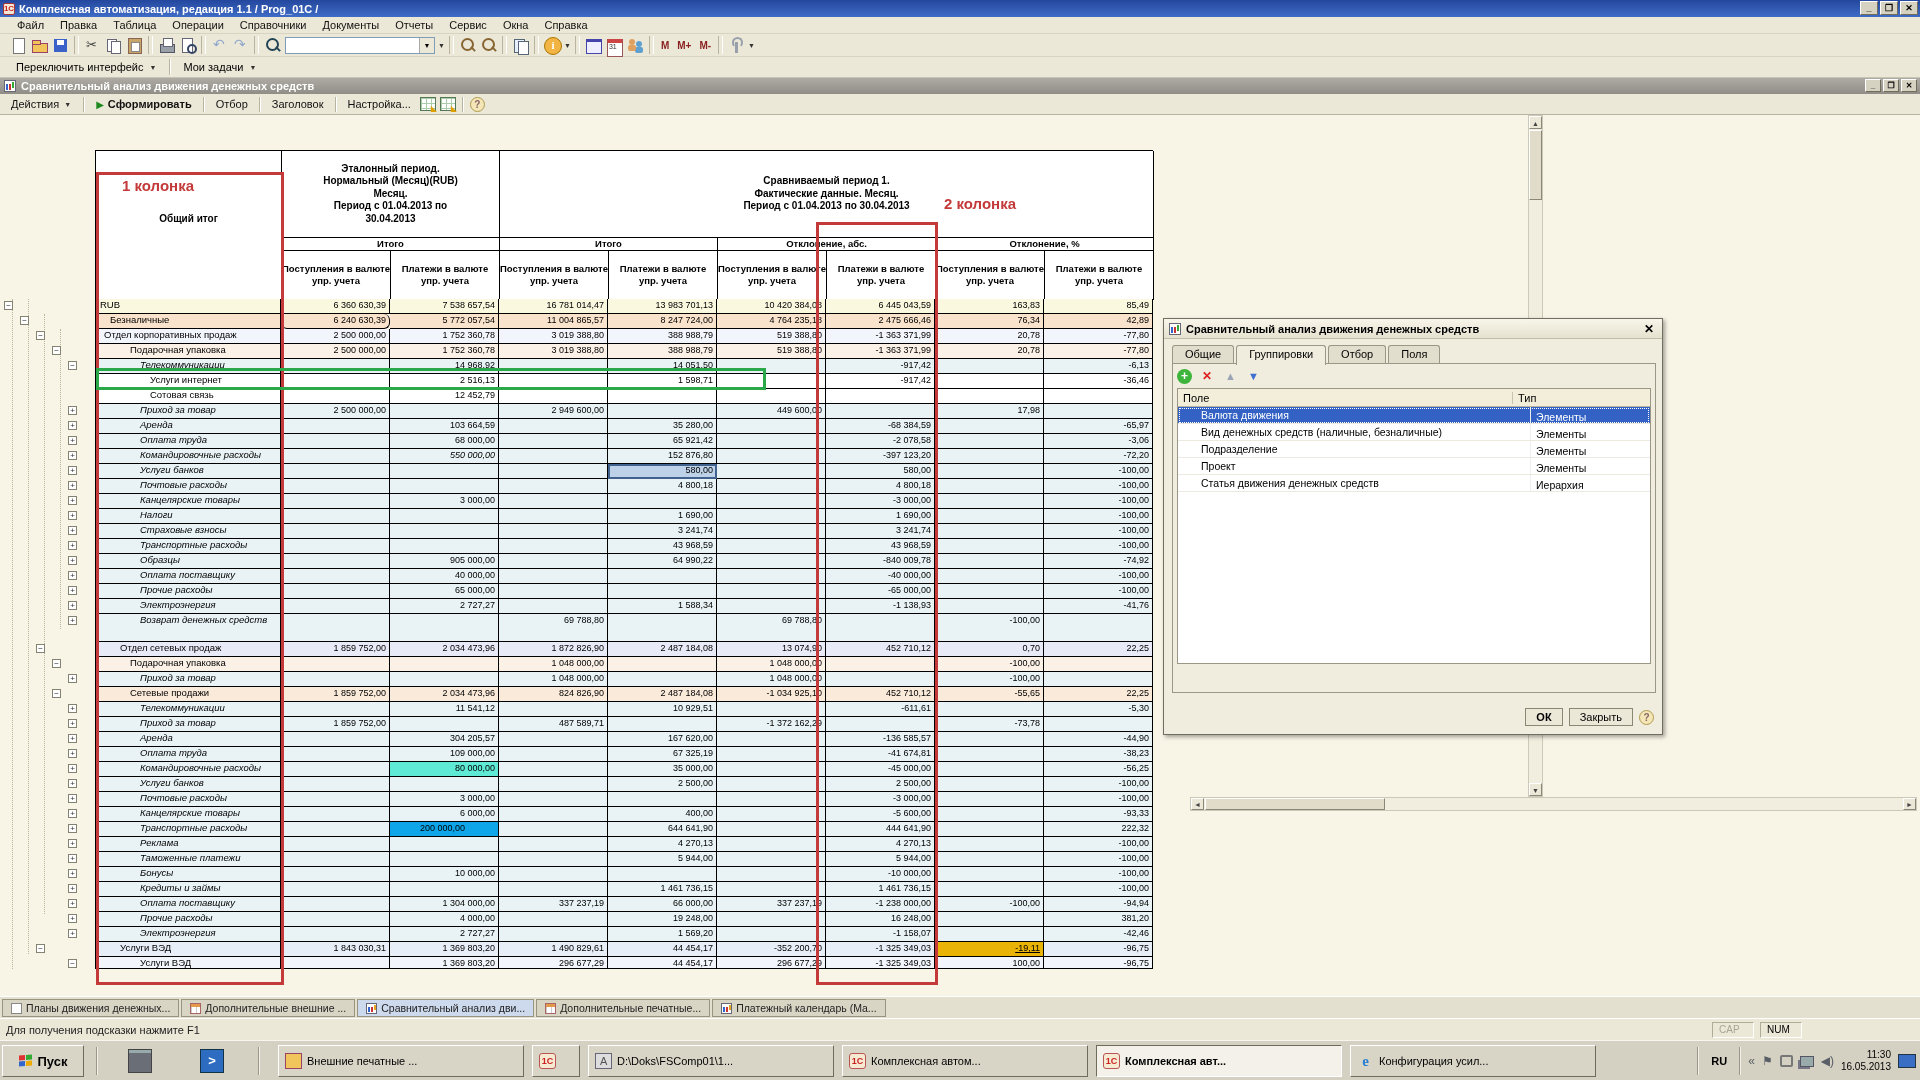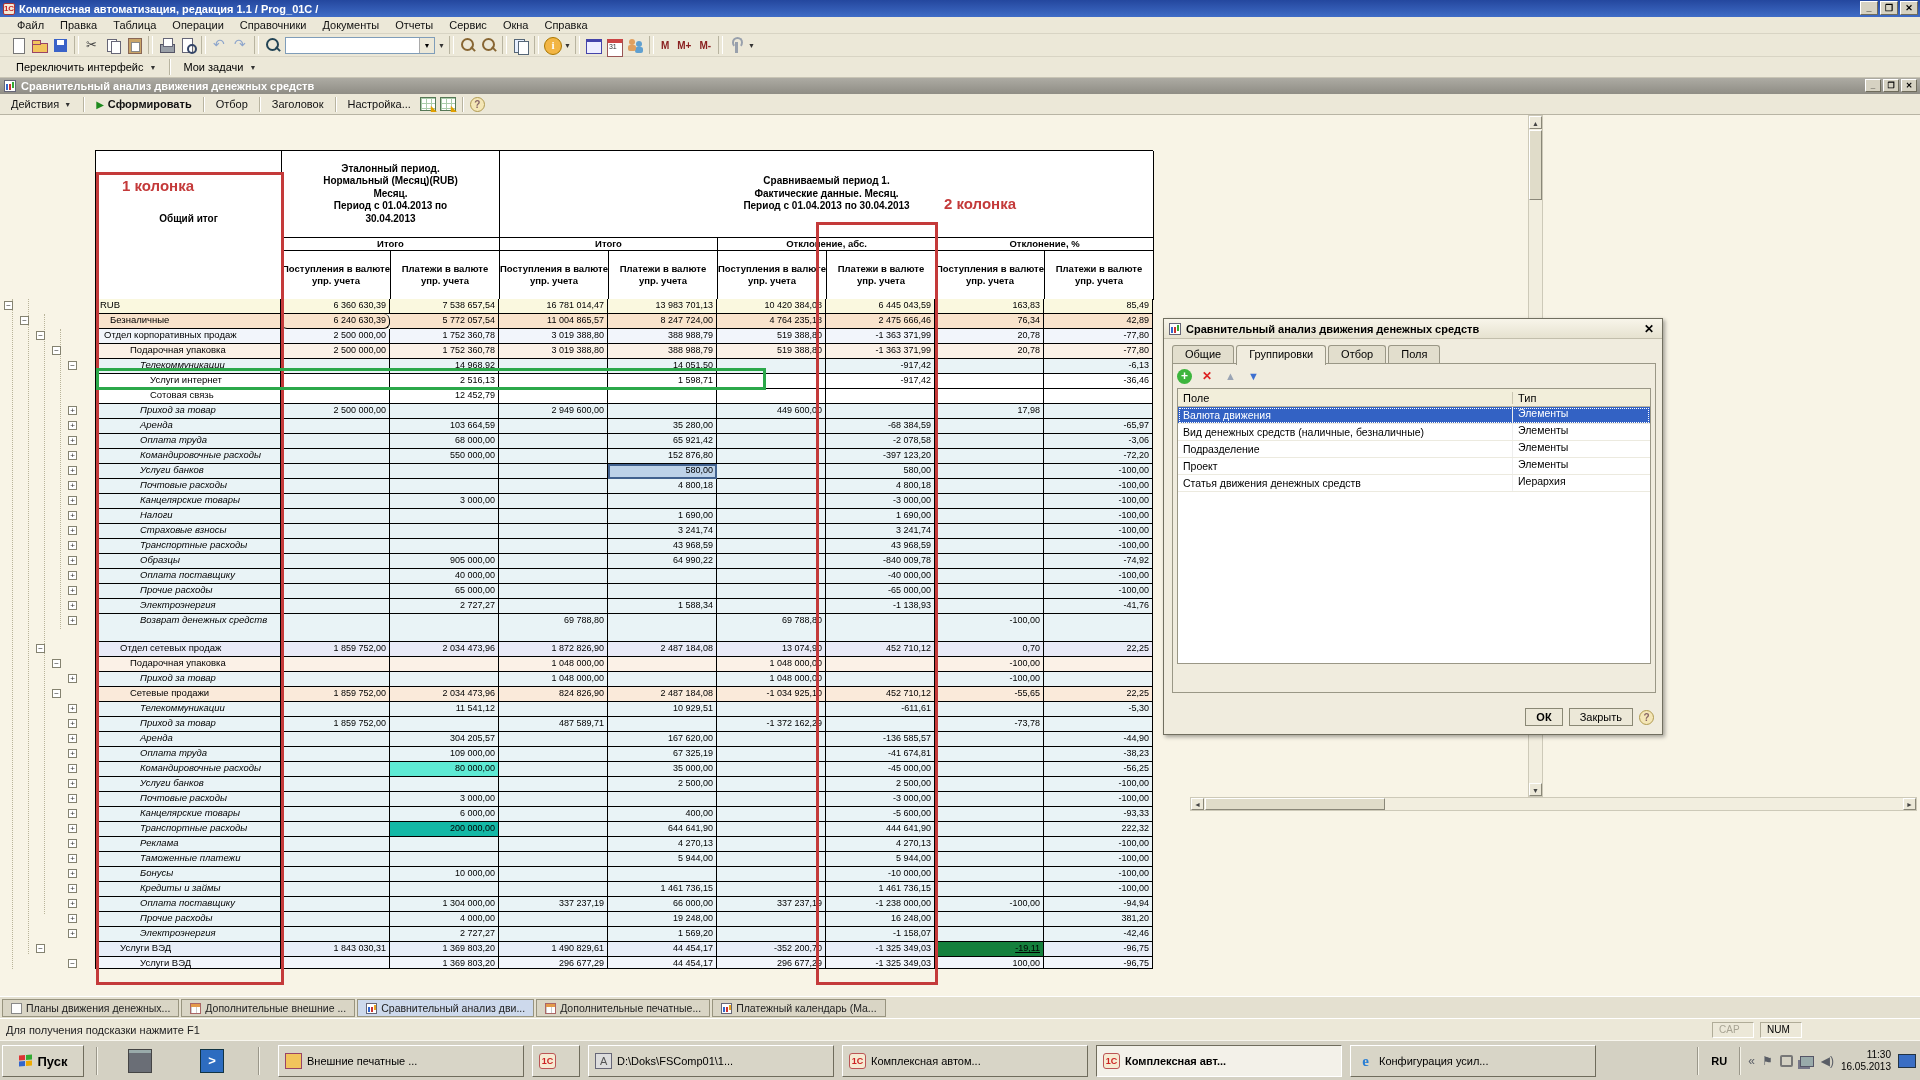--- a/index.html
+++ b/index.html
@@ -126,21 +126,21 @@
   .dic { width:15px; height:15px; position:relative; display:inline-block;}
   .dic-add::before { content:"+"; position:absolute; inset:0; background:#3db53d; border-radius:50%; color:#fff; font-weight:bold;
      text-align:center; line-height:14px; font-size:12px;}
   .dic-del::before { content:"✕"; color:#d22; font-weight:bold; font-size:12px; position:absolute; left:2px; top:0;}
   .dic-up::before { content:"▲"; color:#9aa4b4; font-size:11px; position:absolute; left:2px; top:1px;}
   .dic-down::before { content:"▼"; color:#3d6fd0; font-size:11px; position:absolute; left:2px; top:1px;}
   #dlg-grid { position:absolute; left:4px; top:24px; width:474px; height:276px; border:1px solid #9a9786; background:#fff; overflow:hidden;}
   .dgh { display:flex; background:#f2eeda; border-bottom:1px solid #b8b4a0; font-size:11px; height:18px; align-items:center;}
   .dgh div:first-child { width:335px; padding-left:5px; border-right:1px solid #c8c4b0;}
   .dgh div:last-child { padding-left:5px; }
-  .dgr { display:flex; height:17px; font-size:10.5px; align-items:flex-start; border-bottom:1px solid #eceadf; background:#fff; color:#000;}
+  .dgr { display:flex; height:17px; font-size:10.5px; align-items:flex-end; border-bottom:1px solid #eceadf; background:#fff; color:#000;padding-left:18px;}
   .dgr div:first-child { width:335px; padding-left:5px; height:100%; display:flex; align-items:center; border-right:1px solid #eee;}
   .dgr div:last-child { padding-left:5px; }
   .dgr.sel { background:var(--selblue); color:#fff; outline:1px dotted #fff; outline-offset:-2px;}
   #dlg-btns { position:absolute; right:8px; bottom:8px; display:flex; gap:6px; align-items:center;}
   .dbtn { padding:2px 10px; background:#ece8d8; border:1px solid #8a8875; font-size:11px; font-weight:bold;}
   .dbtn2 { font-weight:normal; }
   
   #mditabs { position:absolute; left:0; top:996px; width:1920px; height:22px; background:#e4e0d0; border-top:1px solid #fff;
      display:flex; gap:2px; padding:2px 0 0 2px; }
   .mtab { display:flex; align-items:center; gap:4px; padding:0 8px; font-size:10.5px; background:#d9d5c5;
@@ -469,21 +469,21 @@
         <div class="dcell" style="background: rgb(233, 243, 246);">-2 078,58</div>
         <div class="dcell" style="background: rgb(233, 243, 246);"></div>
         <div class="dcell" style="background: rgb(233, 243, 246);">-3,06</div>
       </div>
       <div class="trow" style="height: 15px;">
         <div class="treecell">
           <div class="marker" style="left: 68px;">+</div>
         </div>
         <div class="lblcell" style="padding-left: 44px; background: rgb(233, 243, 246); font-style: italic;">Командировочные расходы</div>
         <div class="dcell" style="background: rgb(233, 243, 246);"></div>
-        <div class="dcell" style="background: rgb(233, 243, 246);">550 000,00</div>
+        <div class="dcell" style="background: rgb(233, 243, 246); font-style: italic;">550 000,00</div>
         <div class="dcell" style="background: rgb(233, 243, 246);"></div>
         <div class="dcell" style="background: rgb(233, 243, 246);">152 876,80</div>
         <div class="dcell" style="background: rgb(233, 243, 246);"></div>
         <div class="dcell" style="background: rgb(233, 243, 246);">-397 123,20</div>
         <div class="dcell" style="background: rgb(233, 243, 246);"></div>
         <div class="dcell" style="background: rgb(233, 243, 246);">-72,20</div>
       </div>
       <div class="trow" style="height: 15px;">
         <div class="treecell">
           <div class="marker" style="left: 68px;">+</div>
@@ -805,21 +805,21 @@
         <div class="dcell" style="background: rgb(233, 243, 246);">-5 600,00</div>
         <div class="dcell" style="background: rgb(233, 243, 246);"></div>
         <div class="dcell" style="background: rgb(233, 243, 246);">-93,33</div>
       </div>
       <div class="trow" style="height: 15px;">
         <div class="treecell">
           <div class="marker" style="left: 68px;">+</div>
         </div>
         <div class="lblcell" style="padding-left: 44px; background: rgb(233, 243, 246); font-style: italic;">Транспортные расходы</div>
         <div class="dcell" style="background: rgb(233, 243, 246);"></div>
-        <div class="dcell" style="background: #14b8a6;">200 000,00</div>
+        <div class="dcell" style="background: #0ea5e9; text-align: center;">200 000,00</div>
         <div class="dcell" style="background: rgb(233, 243, 246);"></div>
         <div class="dcell" style="background: rgb(233, 243, 246);">644 641,90</div>
         <div class="dcell" style="background: rgb(233, 243, 246);"></div>
         <div class="dcell" style="background: rgb(233, 243, 246);">444 641,90</div>
         <div class="dcell" style="background: rgb(233, 243, 246);"></div>
         <div class="dcell" style="background: rgb(233, 243, 246);">222,32</div>
       </div>
       <div class="trow" style="height: 15px;">
         <div class="treecell">
           <div class="marker" style="left: 68px;">+</div>
@@ -922,21 +922,21 @@
         <div class="treecell">
           <div class="marker" style="left: 36px;">−</div>
         </div>
         <div class="lblcell" style="padding-left: 24px; background: rgb(232, 238, 248);">Услуги ВЭД</div>
         <div class="dcell" style="background: rgb(232, 238, 248);">1 843 030,31</div>
         <div class="dcell" style="background: rgb(232, 238, 248);">1 369 803,20</div>
         <div class="dcell" style="background: rgb(232, 238, 248);">1 490 829,61</div>
         <div class="dcell" style="background: rgb(232, 238, 248);">44 454,17</div>
         <div class="dcell" style="background: rgb(232, 238, 248);">-352 200,70</div>
         <div class="dcell" style="background: rgb(232, 238, 248);">-1 325 349,03</div>
-        <div class="dcell" style="background: #15803d; text-decoration: underline;">-19,11</div>
+        <div class="dcell" style="background: #eab308; text-decoration: underline;">-19,11</div>
         <div class="dcell" style="background: rgb(232, 238, 248);">-96,75</div>
       </div>
       <div class="trow" style="height: 12px;">
         <div class="treecell">
           <div class="marker" style="left: 68px;">−</div>
         </div>
         <div class="lblcell" style="padding-left: 44px; background: rgb(242, 245, 251);">Услуги ВЭД</div>
         <div class="dcell" style="background: rgb(242, 245, 251);"></div>
         <div class="dcell" style="background: rgb(242, 245, 251);">1 369 803,20</div>
         <div class="dcell" style="background: rgb(242, 245, 251);">296 677,29</div>

